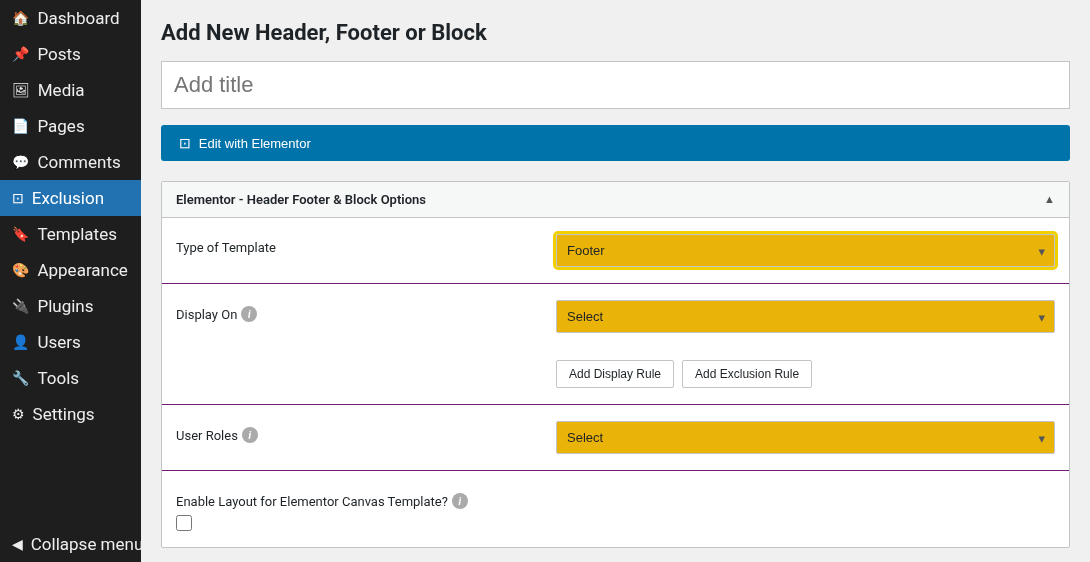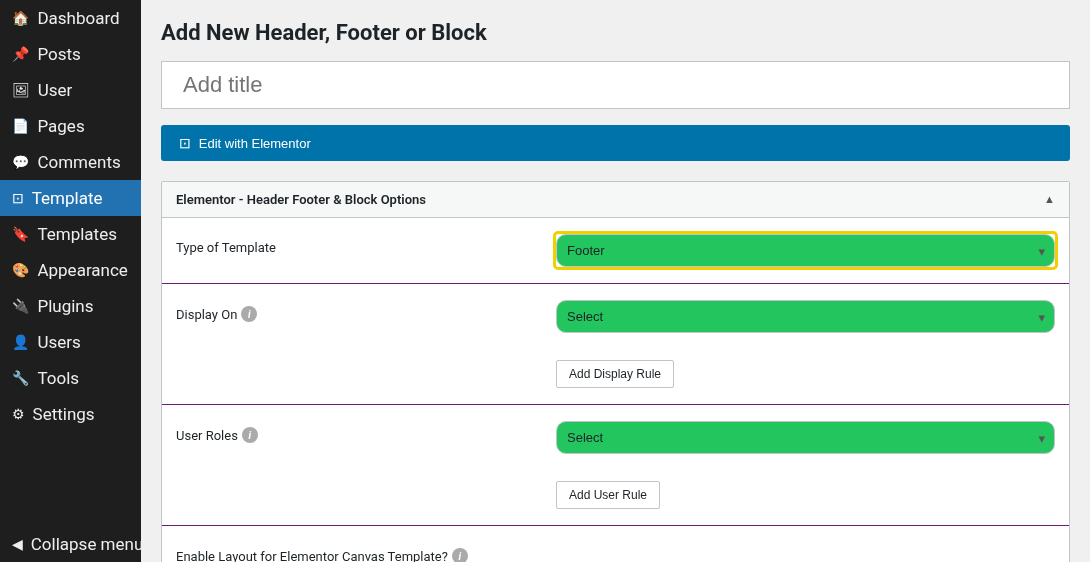--- a/index.html
+++ b/index.html
@@ -42,21 +42,21 @@
 
     .page-title {
       font-size: 22px;
       font-weight: 700;
       color: #1d2327;
       margin-bottom: 16px;
     }
 
     .title-input {
       width: 100%;
-      padding: 10px 21px;
+      padding: 10px 12px;
       font-size: 22px;
       border: 1px solid #c3c4c7;
       background: #fff;
       color: #b91c1c;
       outline: none;
       margin-bottom: 16px;
     }
 
     .edit-button {
       display: inline-flex;
@@ -134,28 +134,28 @@
       gap: 8px;
     }
 
     .select-wrapper {
       position: relative;
     }
     .select-wrapper select {
       width: 100%;
       padding: 8px 32px 8px 10px;
       border: 1px solid #c3c4c7;
-      background: #22c55e;
+      background: #eab308;
       font-size: 13px;
       color: #1d2327;
       appearance: none;
       -webkit-appearance: none;
       cursor: pointer;
       outline: none;
-      border-radius: 10px;
+      border-radius: 2px;
     }
     .select-wrapper::after {
       content: "▾";
       position: absolute;
       right: 10px;
       top: 50%;
       transform: translateY(-50%);
       pointer-events: none;
       color: #555;
       font-size: 13px;
@@ -198,33 +198,33 @@
   <div class="sidebar-item">
     <span class="sidebar-icon">🏠</span>
     <span class="sidebar-label">Dashboard</span>
   </div>
   <div class="sidebar-item">
     <span class="sidebar-icon">📌</span>
     <span class="sidebar-label">Posts</span>
   </div>
   <div class="sidebar-item">
     <span class="sidebar-icon">🖼</span>
-    <span class="sidebar-label">User</span>
+    <span class="sidebar-label">Media</span>
   </div>
   <div class="sidebar-item">
     <span class="sidebar-icon">📄</span>
     <span class="sidebar-label">Pages</span>
   </div>
   <div class="sidebar-item">
     <span class="sidebar-icon">💬</span>
     <span class="sidebar-label">Comments</span>
   </div>
   <div class="sidebar-item active">
     <span class="sidebar-icon">⊡</span>
-    <span class="sidebar-label">Template</span>
+    <span class="sidebar-label">Exclusion</span>
   </div>
   <div class="sidebar-item">
     <span class="sidebar-icon">🔖</span>
     <span class="sidebar-label">Templates</span>
   </div>
   <div class="sidebar-item">
     <span class="sidebar-icon">🎨</span>
     <span class="sidebar-label">Appearance</span>
   </div>
   <div class="sidebar-item">
@@ -286,38 +286,36 @@
         <span class="help-icon">i</span>
       </div>
       <div class="options-controls">
         <div class="select-wrapper">
           <select>
             <option value="" disabled="" selected="">Select</option>
           </select>
         </div>
         <div class="rule-buttons">
           <button class="rule-btn">Add Display Rule</button>
+          <button class="rule-btn">Add Exclusion Rule</button>
         </div>
       </div>
     </div>
 
     <div class="options-row">
       <div class="options-label">
         <span>User Roles</span>
         <span class="help-icon">i</span>
       </div>
       <div class="options-controls">
         <div class="select-wrapper">
           <select>
             <option value="" disabled="" selected="">Select</option>
           </select>
         </div>
-        <div class="rule-buttons">
-          <button class="rule-btn">Add User Rule</button>
-        </div>
       </div>
     </div>
 
     <div class="options-row">
       <div class="options-label">
         <span>Enable Layout for Elementor Canvas Template?</span>
         <span class="help-icon">i</span>
       </div>
       <div class="options-controls">
         <div class="checkbox-wrapper">

